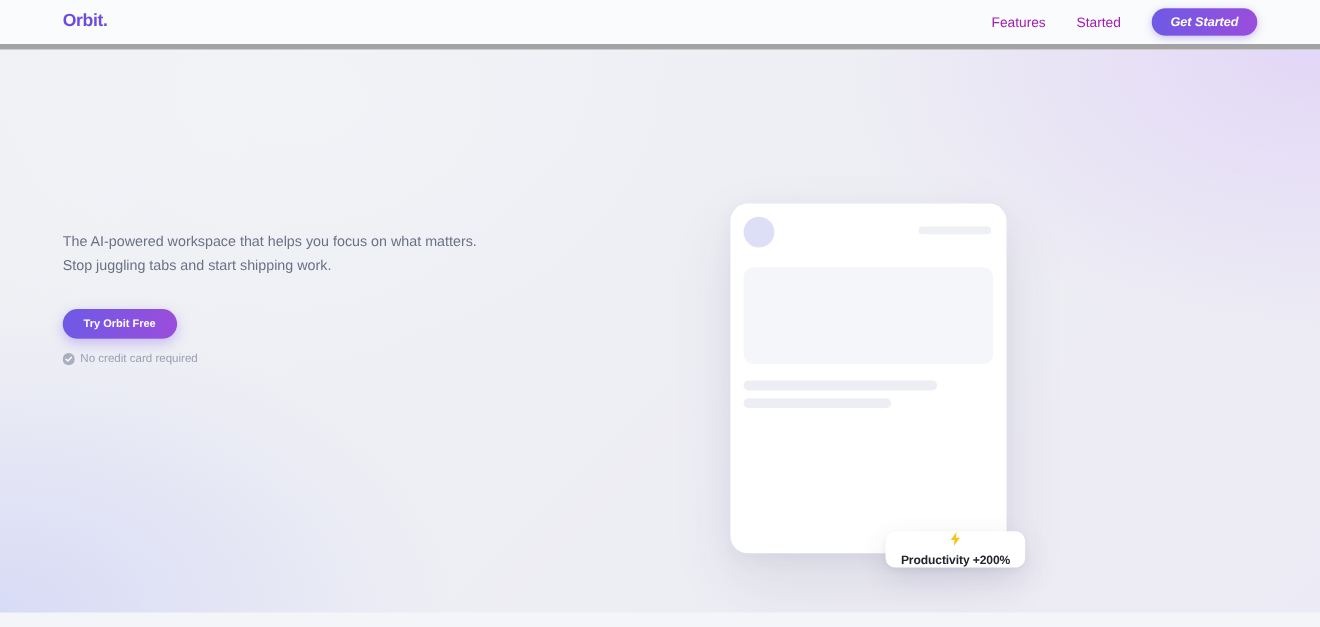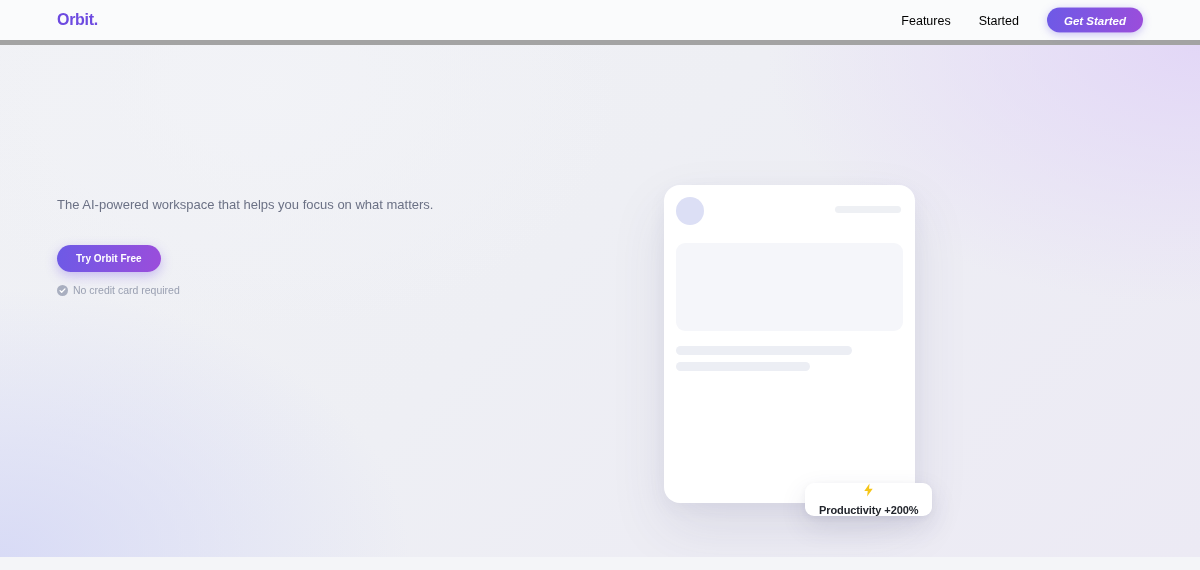--- a/index.html
+++ b/index.html
@@ -19,21 +19,21 @@
   }
   .logo {
     position:absolute; left:57px; top:50%; transform:translateY(-50%);
     font-size:16px; font-weight:bold; color:#6d4ae0; letter-spacing:-0.3px;
   }
   .nav {
     position:absolute; right:57px; top:50%; transform:translateY(-50%);
     display:flex; align-items:center; gap:28px;
   }
   .nav-link {
-    font-size:12.5px; color:#000000; white-space:nowrap;
+    font-size:12.5px; color:#a21caf; white-space:nowrap;
   }
   .get-started {
     display:flex; align-items:center; justify-content:center;
     height:25px; padding:0 17px; border-radius:999px;
     background:linear-gradient(100deg,#6d5ae6 0%,#9b4ddb 100%);
     color:#fff; font-size:11.5px; font-weight:bold;
     white-space:nowrap; border:none; cursor:pointer;
     box-shadow:0 2px 8px rgba(109,90,230,.35);
     font-style:italic;
   }
@@ -49,21 +49,21 @@
     overflow:hidden;
   }
 
   
   .copy { position:absolute; left:57px; top:140px; width:480px; }
   .headline {
     font-size:47px; line-height:1.04; font-weight:bold;
     color:#1d2233; letter-spacing:-1.6px;
   }
   .subcopy {
-    margin-top:9px; font-size:13px; line-height:1.62; color:#6b7185;
+    margin-top:24px; font-size:13px; line-height:1.62; color:#6b7185;
     max-width:400px;
   }
   .try-btn {
     margin-top:30px;
     display:inline-flex; align-items:center; justify-content:center;
     height:27px; padding:0 19px; border-radius:999px;
     background:linear-gradient(100deg,#6d5ae6 0%,#9b4ddb 100%);
     color:#fff; font-size:10px; font-weight:bold;
     border:none; cursor:pointer;
     box-shadow:0 4px 12px rgba(120,86,231,.35);
@@ -130,20 +130,21 @@
     <button class="get-started">Get Started</button>
   </nav>
 </div>
 
 <div class="hero">
 
   <div class="copy">
 
     <p class="subcopy">
       <span>The AI-powered workspace that helps you focus on what matters.</span><br>
+      <span>Stop juggling tabs and start shipping work.</span>
     </p>
 
     <button class="try-btn">Try Orbit Free</button>
 
     <div class="note">
       <svg class="check-badge" viewBox="0 0 16 16">
         <circle cx="8" cy="8" r="8" fill="#a9afc0"></circle>
         <path d="M4.4 8.2 L6.8 10.5 L11.6 5.6" fill="none" stroke="#ffffff" stroke-width="1.9" stroke-linecap="round" stroke-linejoin="round"></path>
       </svg>
       <span>No credit card required</span>

